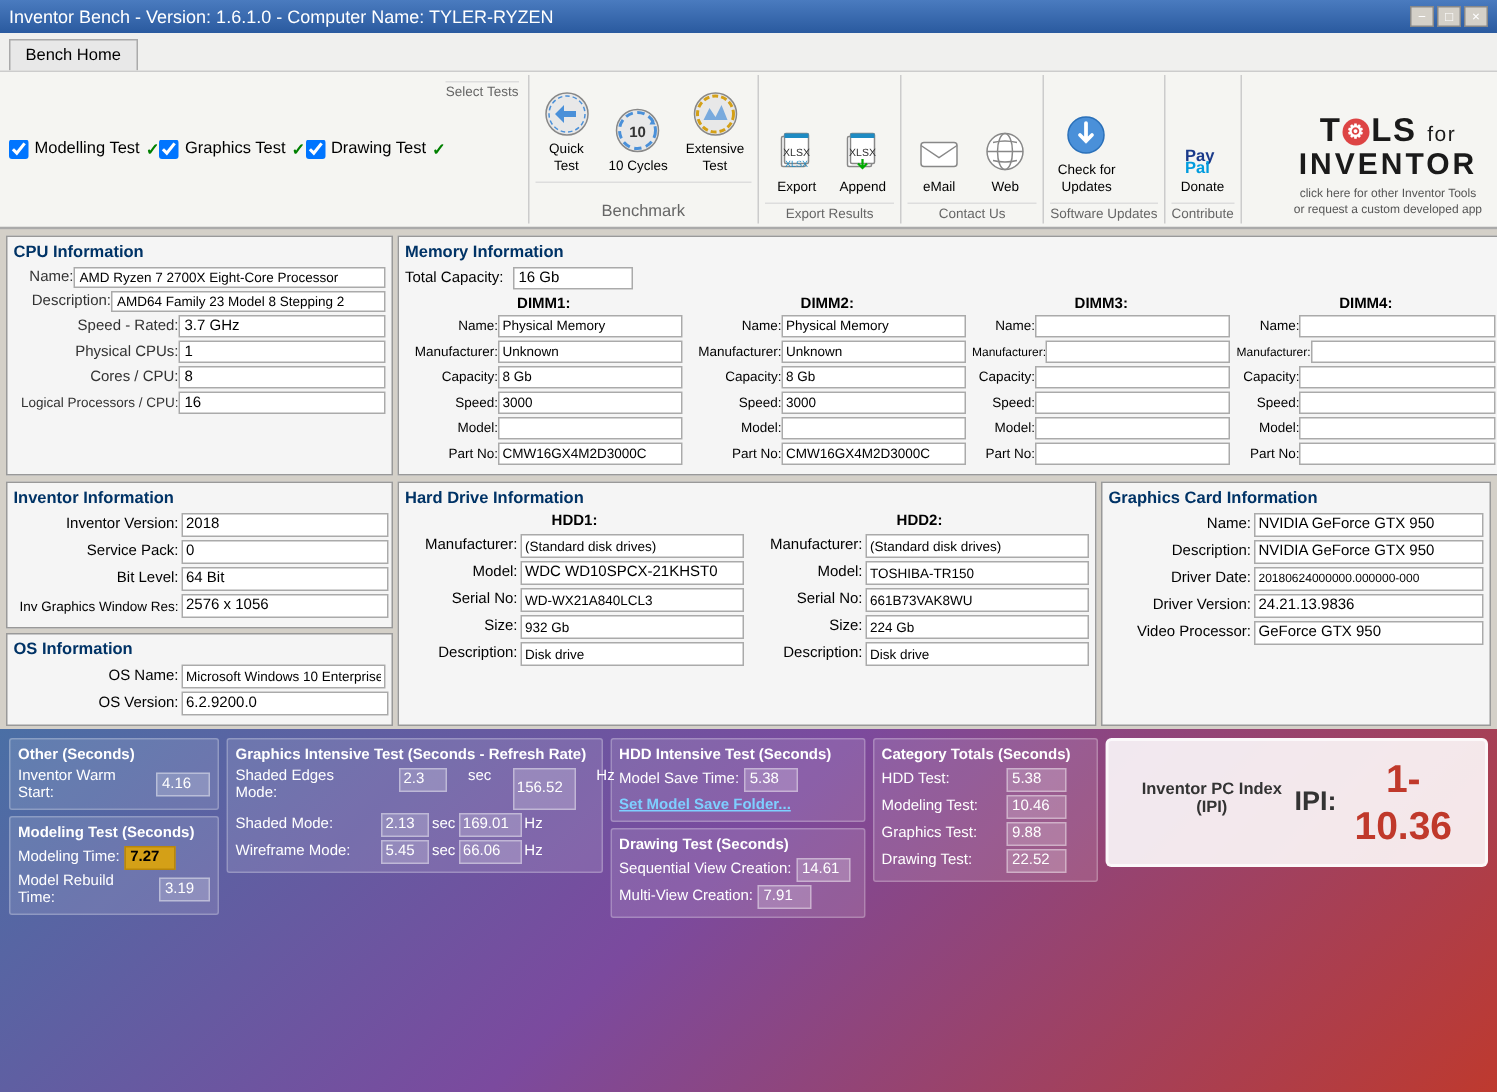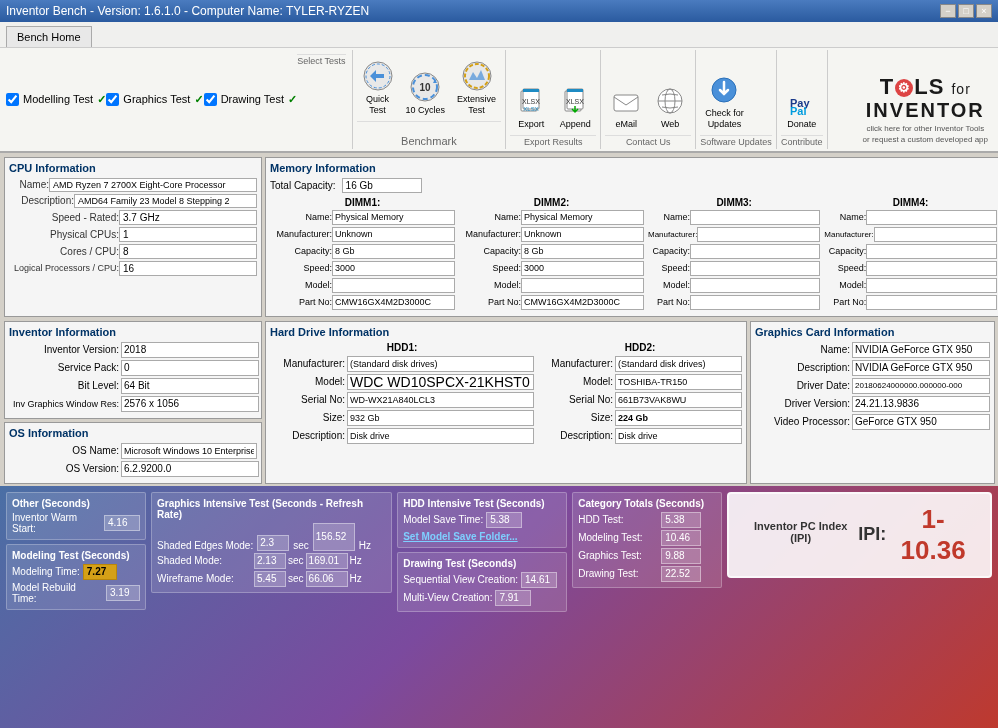--- a/index.html
+++ b/index.html
@@ -410,21 +410,21 @@
       <div style="display:grid; grid-template-columns:1fr 1fr; gap:4px;">
 
         <div>
           <div style="font-weight:bold; font-size:10px; text-align:center; margin-bottom:3px;">HDD1:</div>
           <div style="display:flex; align-items:center; gap:2px; margin-bottom:2px; font-size:10px;">
             <span style="min-width:75px; text-align:right;">Manufacturer:</span>
             <input type="text" style="background: white; border: 1px solid rgb(170, 170, 170); padding: 1px 2px; font-size: 9px; flex: 1 1 0%; height: 16px; min-width: 0px;" value="(Standard disk drives)" readonly="">
           </div>
           <div style="display:flex; align-items:center; gap:2px; margin-bottom:2px; font-size:10px;">
             <span style="min-width:75px; text-align:right;">Model:</span>
-            <input type="text" style="background: white; border: 1px solid rgb(170, 170, 170); padding: 1px 2px; font-size: 14px; flex: 1 1 0%; height: 16px; min-width: 0px;" value="WDC WD10SPCX-21KHST0" readonly="">
+            <input type="text" style="background: white; border: 1px solid rgb(170, 170, 170); padding: 1px 2px; font-size: 10px; flex: 1 1 0%; height: 16px; min-width: 0px;" value="WDC WD10SPCX-21KHST0" readonly="">
           </div>
           <div style="display:flex; align-items:center; gap:2px; margin-bottom:2px; font-size:10px;">
             <span style="min-width:75px; text-align:right;">Serial No:</span>
             <input type="text" style="background: white; border: 1px solid rgb(170, 170, 170); padding: 1px 2px; font-size: 9px; flex: 1 1 0%; height: 16px; min-width: 0px;" value="WD-WX21A840LCL3" readonly="">
           </div>
           <div style="display:flex; align-items:center; gap:2px; margin-bottom:2px; font-size:10px;">
             <span style="min-width:75px; text-align:right;">Size:</span>
             <input type="text" style="background: white; border: 1px solid rgb(170, 170, 170); padding: 1px 2px; font-size: 9px; flex: 1 1 0%; height: 16px; min-width: 0px;" value="932 Gb" readonly="">
           </div>
           <div style="display:flex; align-items:center; gap:2px; margin-bottom:2px; font-size:10px;">
@@ -442,21 +442,21 @@
           <div style="display:flex; align-items:center; gap:2px; margin-bottom:2px; font-size:10px;">
             <span style="min-width:75px; text-align:right;">Model:</span>
             <input type="text" style="background: white; border: 1px solid rgb(170, 170, 170); padding: 1px 2px; font-size: 9px; flex: 1 1 0%; height: 16px; min-width: 0px;" value="TOSHIBA-TR150" readonly="">
           </div>
           <div style="display:flex; align-items:center; gap:2px; margin-bottom:2px; font-size:10px;">
             <span style="min-width:75px; text-align:right;">Serial No:</span>
             <input type="text" style="background: white; border: 1px solid rgb(170, 170, 170); padding: 1px 2px; font-size: 9px; flex: 1 1 0%; height: 16px; min-width: 0px;" value="661B73VAK8WU" readonly="">
           </div>
           <div style="display:flex; align-items:center; gap:2px; margin-bottom:2px; font-size:10px;">
             <span style="min-width:75px; text-align:right;">Size:</span>
-            <input type="text" style="background: white; border: 1px solid rgb(170, 170, 170); padding: 1px 2px; font-size: 9px; flex: 1 1 0%; height: 16px; min-width: 0px; font-weight: bold;" value="224 Gb" readonly="">
+            <input type="text" style="background: white; border: 1px solid rgb(170, 170, 170); padding: 1px 2px; font-size: 9px; flex: 1 1 0%; height: 16px; min-width: 0px;" value="224 Gb" readonly="">
           </div>
           <div style="display:flex; align-items:center; gap:2px; margin-bottom:2px; font-size:10px;">
             <span style="min-width:75px; text-align:right;">Description:</span>
             <input type="text" style="background: white; border: 1px solid rgb(170, 170, 170); padding: 1px 2px; font-size: 9px; flex: 1 1 0%; height: 16px; min-width: 0px;" value="Disk drive" readonly="">
           </div>
         </div>
       </div>
     </div>
 
     <div class="panel" style="width:260px;">
@@ -505,21 +505,21 @@
         </div>
         <div style="display:flex; align-items:center; gap:3px; font-size:10px;">
           <span>Model Rebuild Time:</span>
           <input type="text" style="background: rgba(255, 255, 255, 0.2); border: 1px solid rgba(255, 255, 255, 0.4); padding: 1px 3px; color: white; font-size: 10px; width: 34px; height: 16px;" value="3.19" readonly="">
         </div>
       </div>
     </div>
 
     <div style="background:rgba(255,255,255,0.12); border:1px solid rgba(255,255,255,0.25); padding:5px; border-radius:2px; color:white; min-width:220px;">
       <div style="font-weight:bold; font-size:10px; margin-bottom:3px;">Graphics Intensive Test (Seconds - Refresh Rate)</div>
-      <div style="display:flex; align-items:flex-end; gap:4px; font-size:10px; margin-bottom:2px;">
+      <div style="display:flex; align-items:flex-start; gap:14px; font-size:10px; margin-bottom:2px;">
         <span style="min-width:95px;">Shaded Edges Mode:</span>
         <input type="text" style="background: rgba(255, 255, 255, 0.2); border: 1px solid rgba(255, 255, 255, 0.4); padding: 1px 2px; color: white; font-size: 10px; width: 32px; height: 16px;" value="2.3" readonly="">
         <span style="font-size:10px;">sec</span>
         <input type="text" style="background: rgba(255, 255, 255, 0.2); border: 1px solid rgba(255, 255, 255, 0.4); padding: 1px 2px; color: white; font-size: 10px; width: 42px; height: 28px;" value="156.52" readonly="">
         <span style="font-size:10px;">Hz</span>
       </div>
       <div style="display:flex; align-items:center; gap:2px; font-size:10px; margin-bottom:2px;">
         <span style="min-width:95px;">Shaded Mode:</span>
         <input type="text" style="background: rgba(255, 255, 255, 0.2); border: 1px solid rgba(255, 255, 255, 0.4); padding: 1px 2px; color: white; font-size: 10px; width: 32px; height: 16px;" value="2.13" readonly="">
         <span style="font-size:10px;">sec</span>

